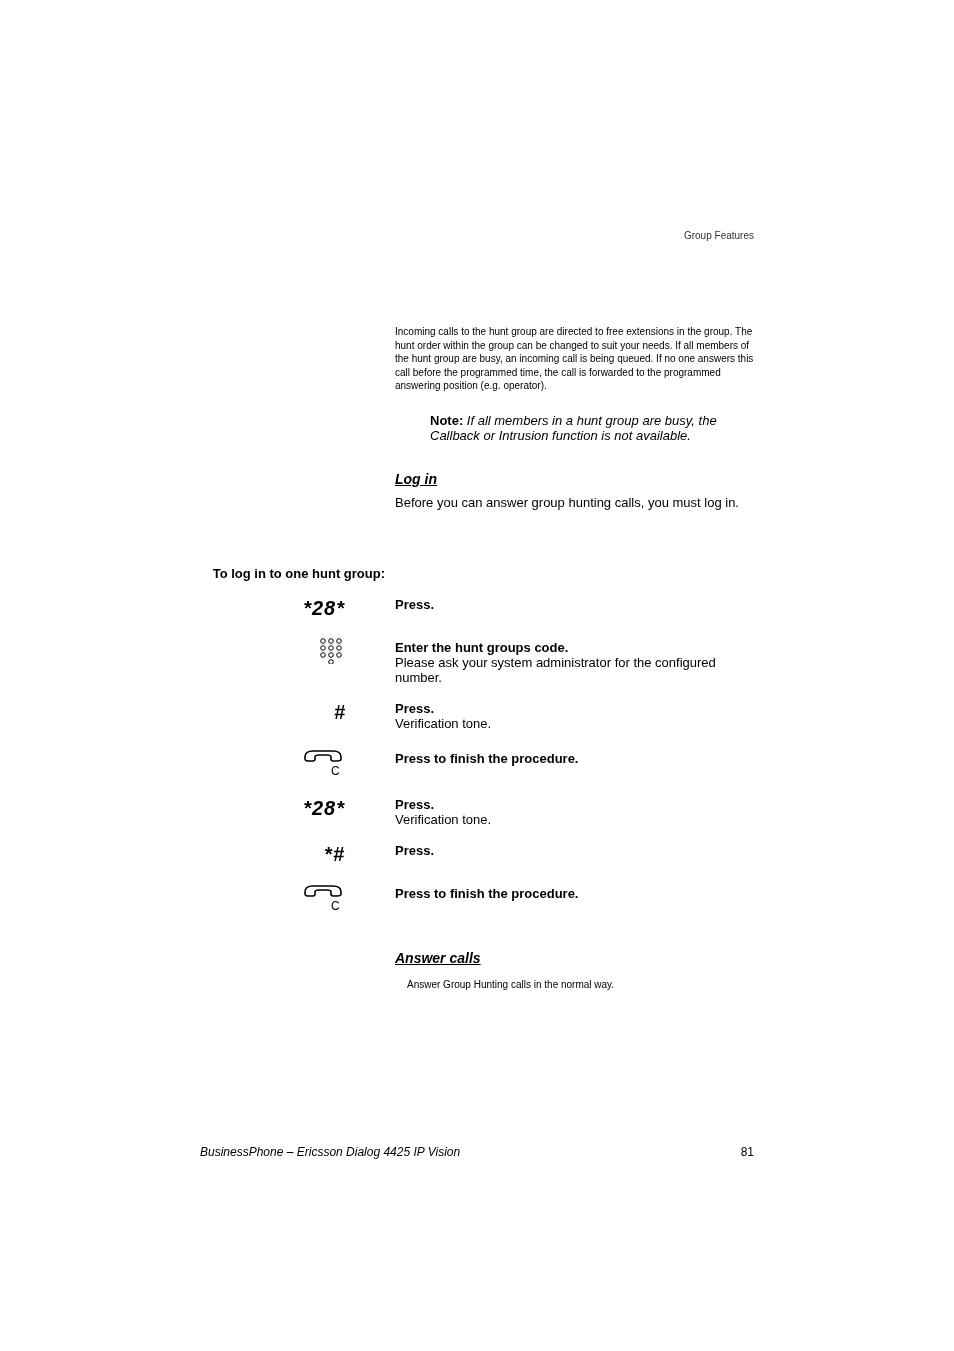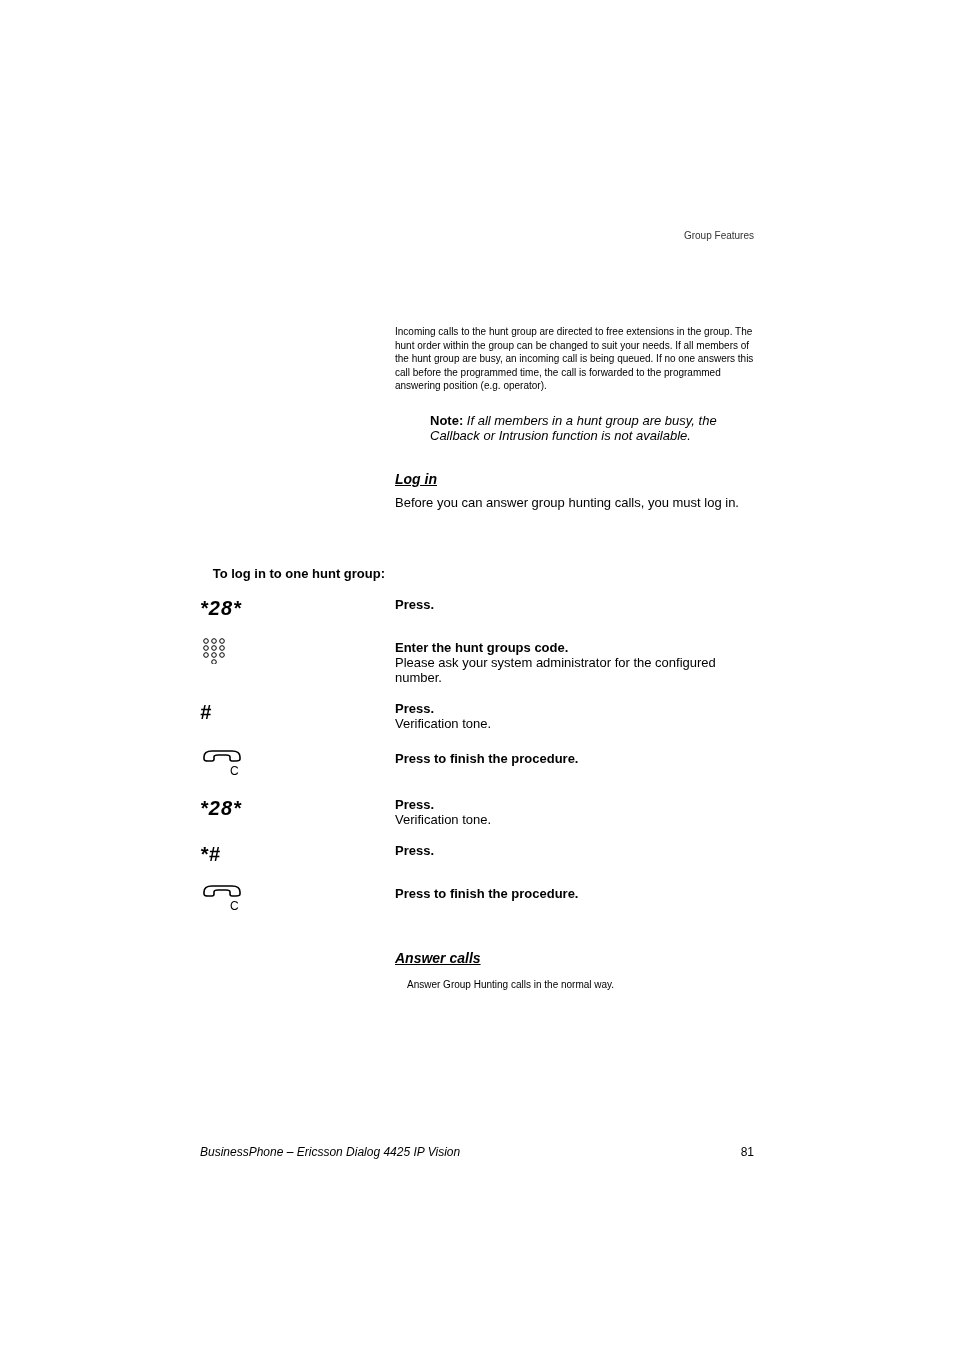--- a/index.html
+++ b/index.html
@@ -56,21 +56,21 @@
     margin-bottom: 16px;
   }
   .row {
     display: flex;
     align-items: flex-start;
     margin-bottom: 16px;
   }
   .row .left {
     width: 195px;
     flex: 0 0 195px;
-    text-align: left;
+    text-align: right;
     padding-right: 50px;
   }
   .row .left.label {
     text-align: right;
     padding-right: 10px;
     font-size: 13px;
     font-weight: bold;
     margin-top: 40px;
   }
   .row .right {

